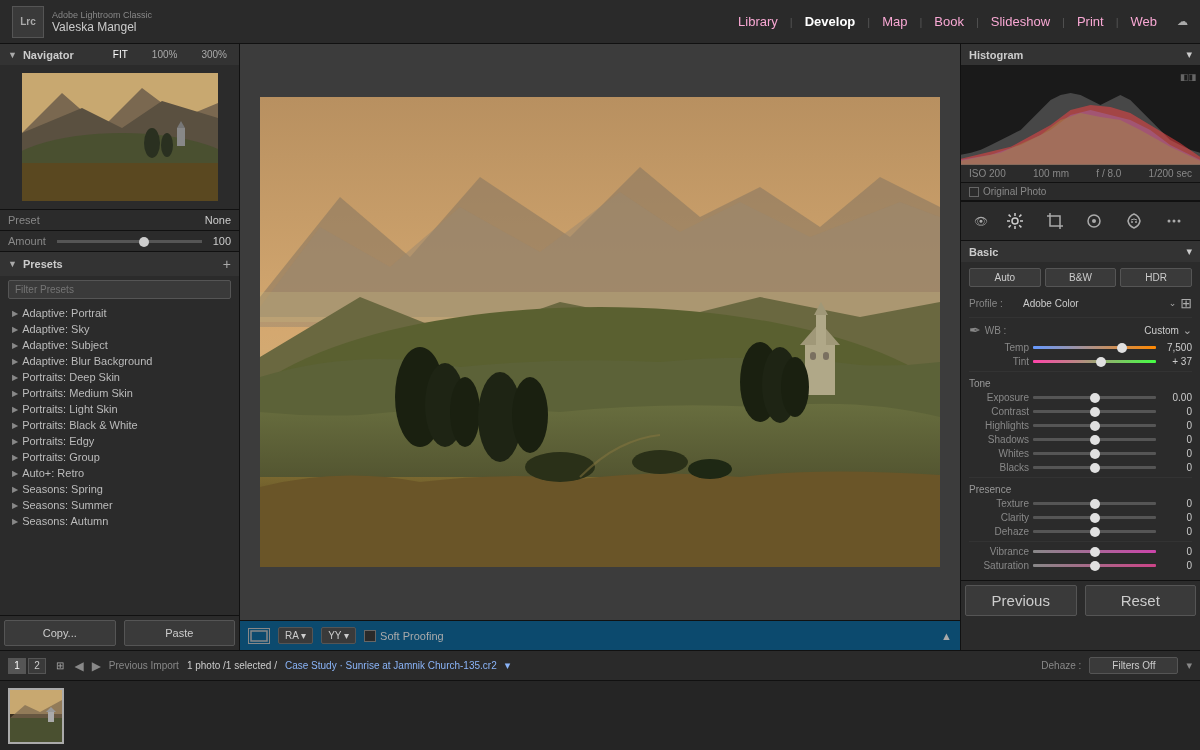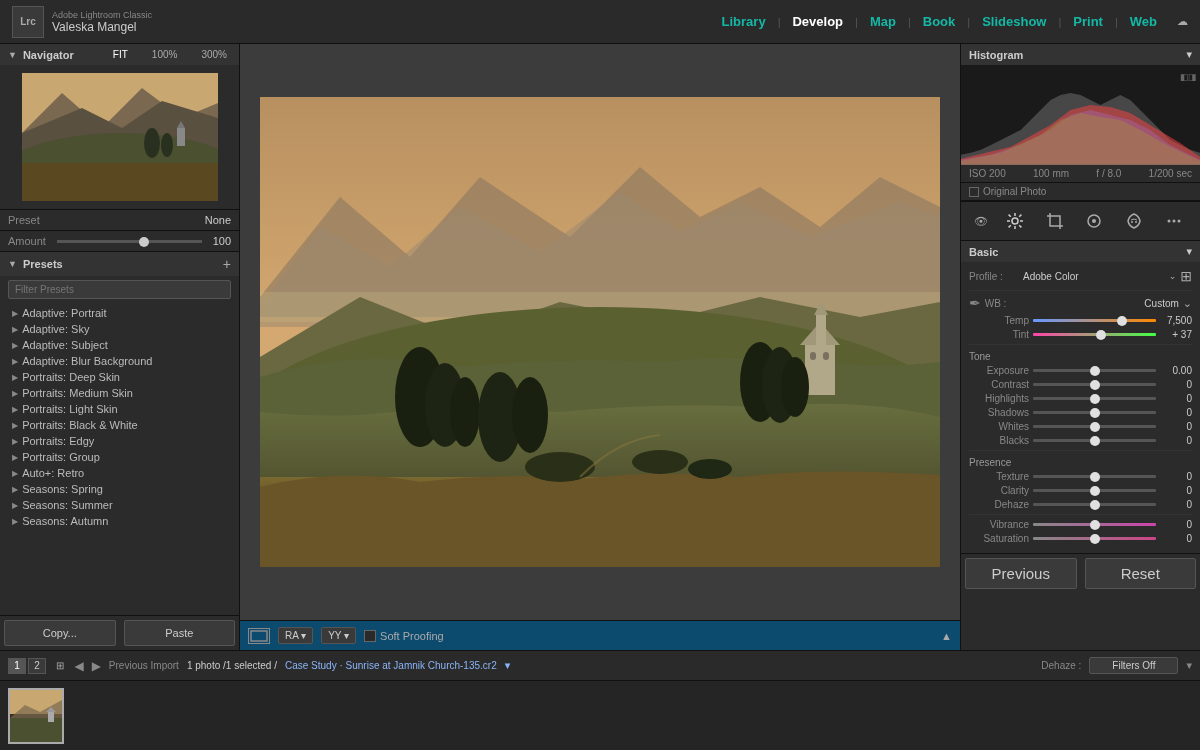--- a/index.html
+++ b/index.html
@@ -6,21 +6,21 @@
     body { background: #1a1a1a; color: #ccc; font-family: Arial, sans-serif; font-size: 11px; width: 1200px; height: 750px; overflow: hidden; }
 
     
     #topbar { background: #2a2a2a; height: 44px; display: flex; align-items: center; justify-content: space-between; padding: 0 12px; border-bottom: 1px solid #111; }
     #topbar-left { display: flex; align-items: center; gap: 8px; }
     #lrc-logo { width: 32px; height: 32px; background: #3a3a3a; border: 1px solid #555; display: flex; align-items: center; justify-content: center; font-size: 10px; font-weight: bold; color: #aaa; }
     #app-info { display: flex; flex-direction: column; }
     #app-name { font-size: 9px; color: #888; }
     #user-name { font-size: 12px; color: #ccc; display: flex; align-items: center; gap: 4px; }
     #topbar-nav { display: flex; align-items: center; gap: 2px; }
-    .nav-item { color: #14b8a6; padding: 4px 10px; cursor: pointer; font-size: 13px; font-weight: bold; }
+    .nav-item { color: #f9a8d4; padding: 4px 10px; cursor: pointer; font-size: 13px; }
     .nav-item.active { color: #fff; font-weight: bold; }
     .nav-sep { color: #555; }
     #cloud-icon { color: #aaa; margin-left: 8px; }
 
     
     #main { display: flex; height: calc(750px - 44px - 30px - 70px); }
 
     
     #left-panel { width: 240px; background: #2b2b2b; border-right: 1px solid #111; display: flex; flex-direction: column; overflow: hidden; }
 
@@ -489,20 +489,25 @@
       </div>
     </div>
 
     <div id="basic-section">
       <div id="basic-header">
         <span class="panel-title">Basic</span>
         <span>▾</span>
       </div>
       <div id="basic-content">
 
+        <div id="tone-presets">
+          <button class="tone-preset-btn">Auto</button>
+          <button class="tone-preset-btn">B&amp;W</button>
+          <button class="tone-preset-btn">HDR</button>
+        </div>
 
         <div id="profile-row">
           <span id="profile-label">Profile :</span>
           <span id="profile-value">Adobe Color</span>
           <span style="color:#aaa;font-size:9px;">⌄</span>
           <span id="profile-grid">⊞</span>
         </div>
 
         <hr class="divider-line">
 

